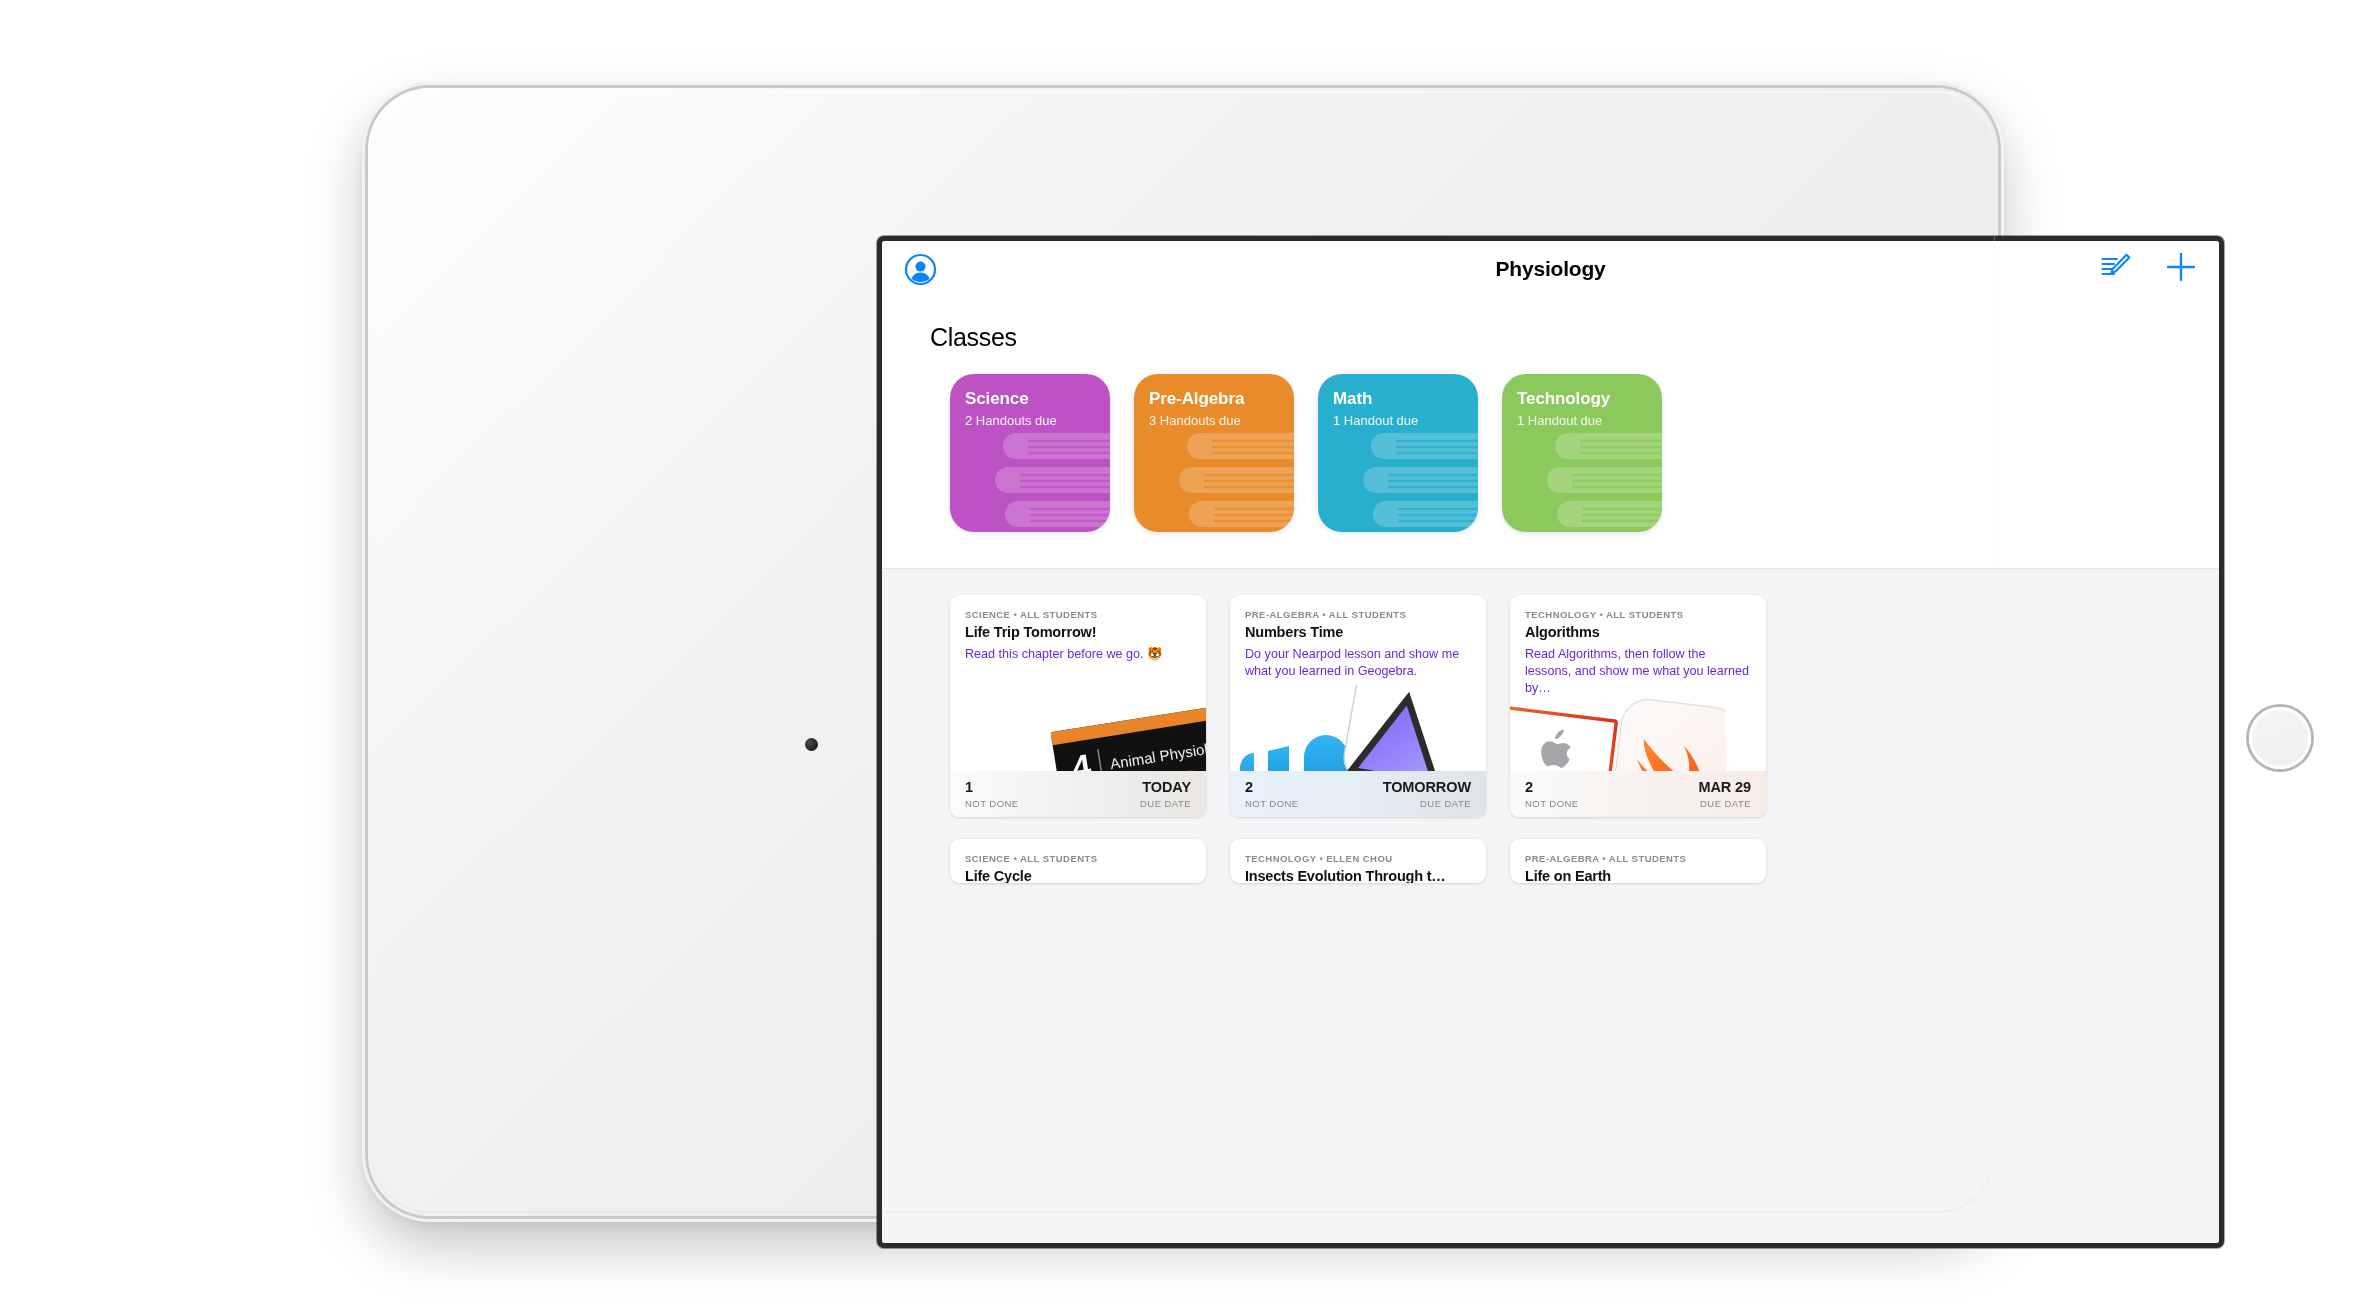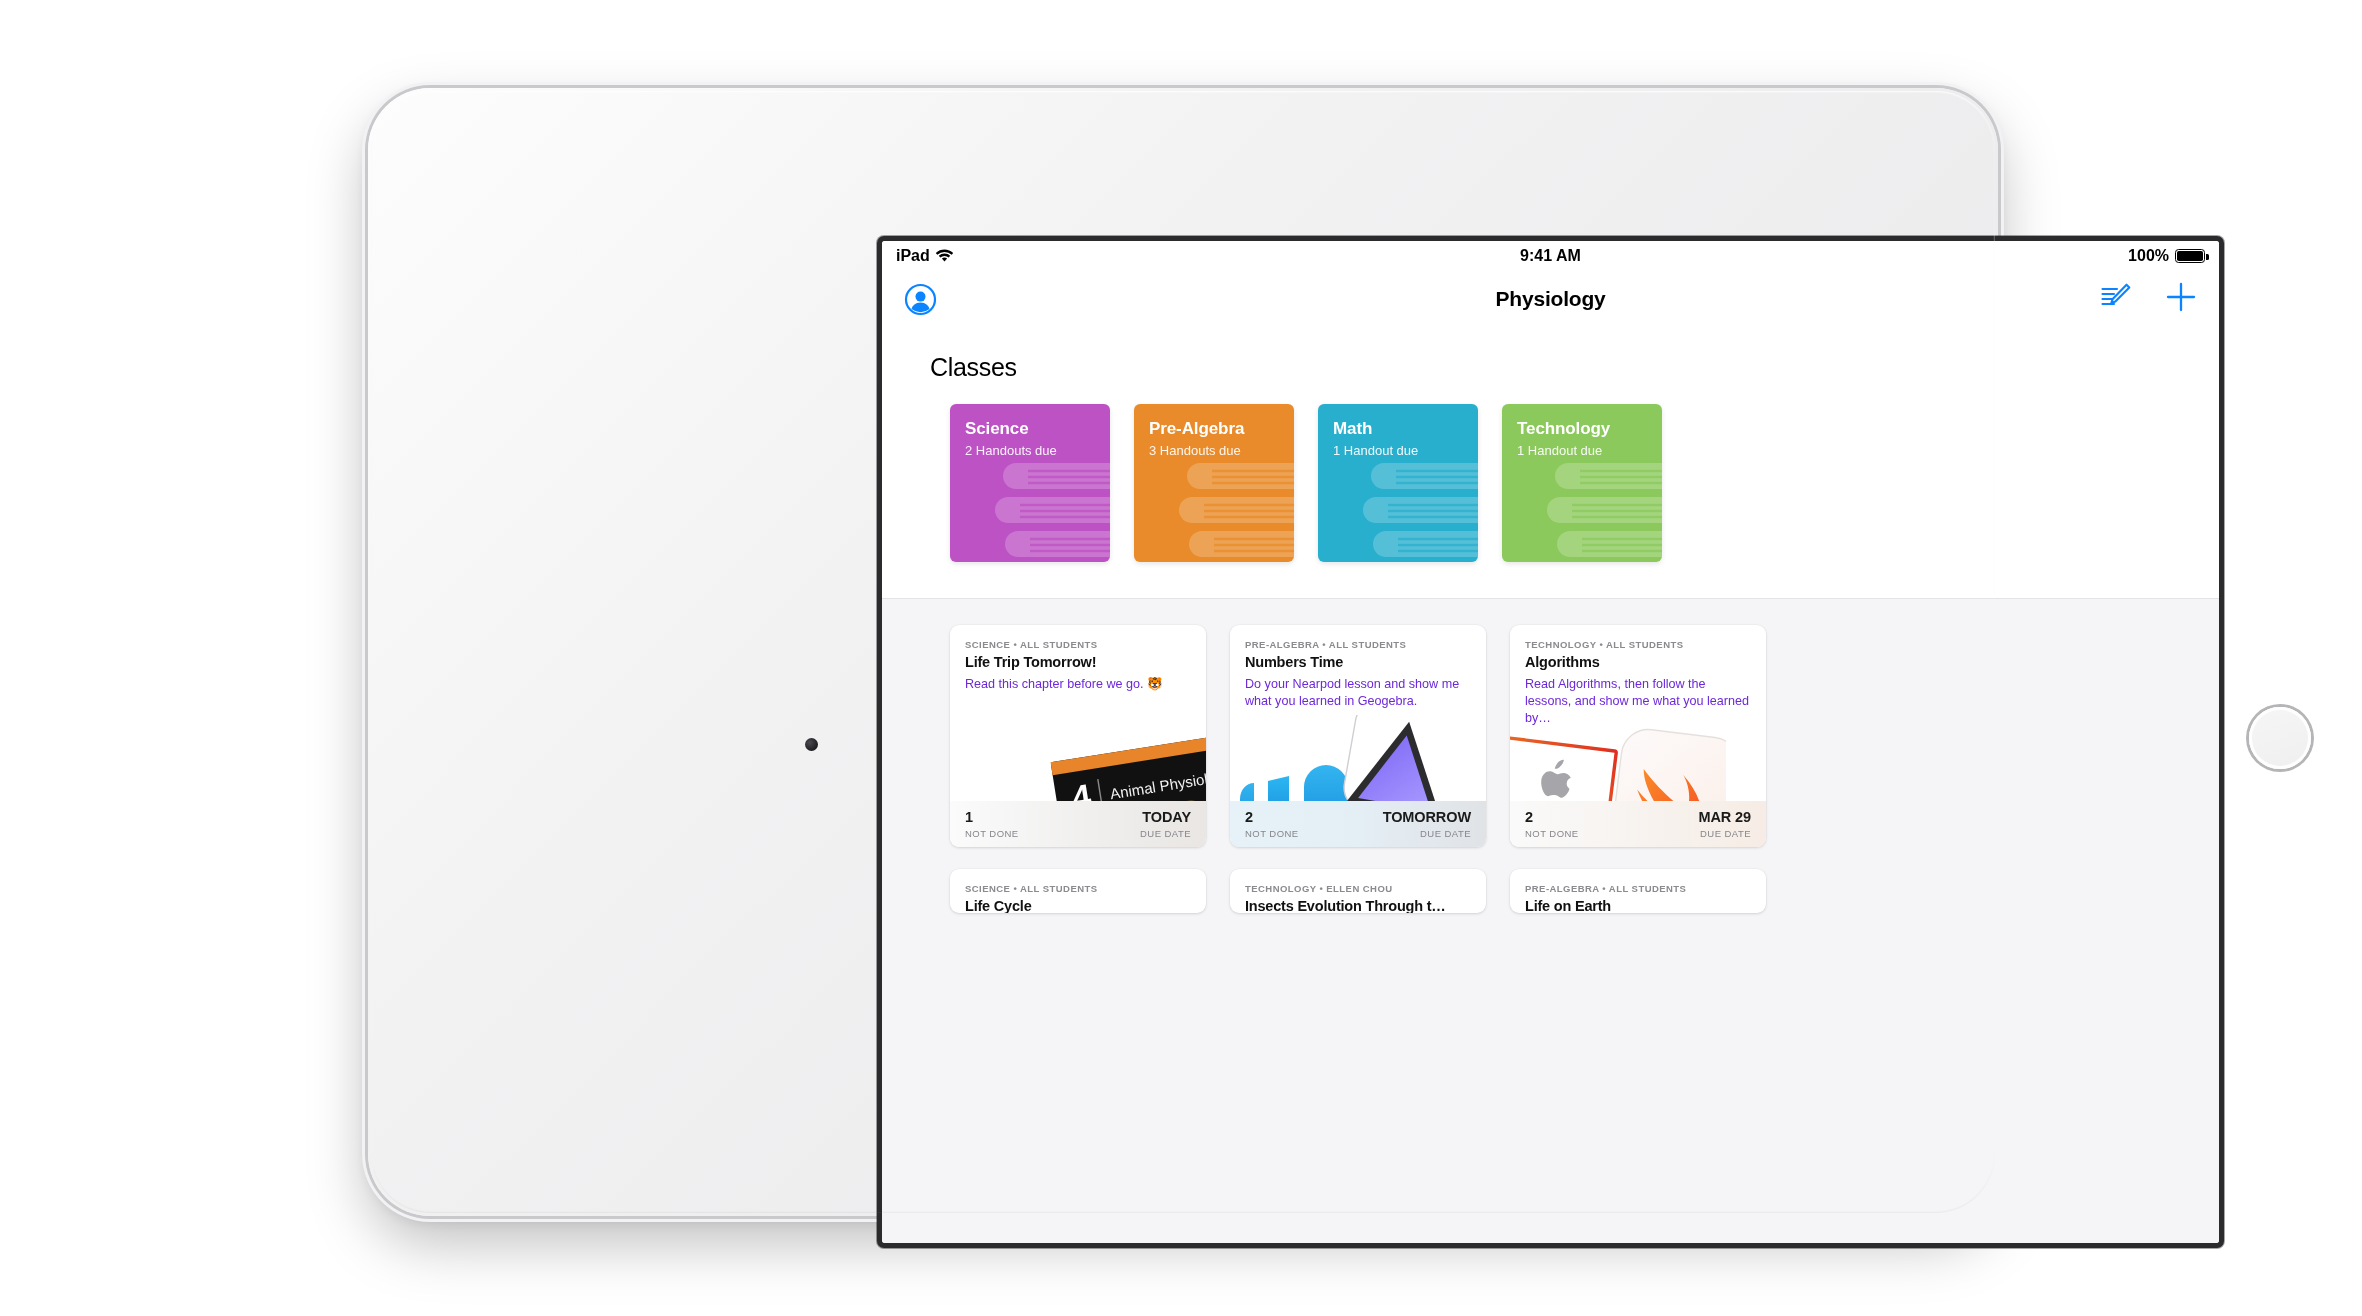--- a/index.html
+++ b/index.html
@@ -112,21 +112,21 @@
   .section-title {
     font-size: 25px; font-weight: 500; color:#000;
     letter-spacing: -.3px;
     padding-left: 48px;
     margin-bottom: 22px;
   }
   .class-row { display:flex; gap: 24px; padding-left: 68px; }
   .class-card {
     position: relative;
     width: 160px; height: 158px;
-    border-radius: 6px;
+    border-radius: 24px;
     overflow: hidden;
     cursor: pointer;
     flex: 0 0 auto;
     box-shadow: 0 2px 5px rgba(0,0,0,.10);
   }
   .class-card .cc-name {
     position:relative; z-index:3;
     margin: 15px 0 0 15px;
     font-size: 17px; font-weight: 700; color:#fff; letter-spacing:-.1px;
   }
@@ -195,39 +195,20 @@
 
 <div id="stage">
 
   <div id="ipad">
     <div id="front-camera"></div>
     <div id="home-button"></div>
 
     <div id="screen-bezel">
       <div id="screen">
 
-        <div class="status-bar">
-          <div class="sb-left">
-            <span>iPad</span>
-            <span class="wifi-icon">
-              <svg width="19" height="14" viewBox="0 0 19 14">
-                <path d="M9.5 12.6 6.9 9.6a4 4 0 0 1 5.2 0z" fill="#000"></path>
-                <path d="M9.5 4.6c2.2 0 4.2.8 5.7 2.2l-1.5 1.7a6.3 6.3 0 0 0-8.4 0L3.8 6.8A8.4 8.4 0 0 1 9.5 4.6z" fill="#000"></path>
-                <path d="M9.5.6c3.3 0 6.4 1.3 8.7 3.4l-1.5 1.7a11 11 0 0 0-14.4 0L.8 4A12.9 12.9 0 0 1 9.5.6z" fill="#000"></path>
-              </svg>
-            </span>
-          </div>
-          <div class="sb-center">9:41 AM</div>
-          <div class="sb-right">
-            <span>100%</span>
-            <span class="battery">
-              <span class="battery-fill"></span>
-            </span>
-          </div>
-        </div>
 
         <div class="nav-bar">
           <span class="account-avatar">
             <svg width="33" height="33" viewBox="0 0 33 33">
               <circle cx="16.5" cy="16.5" r="14.5" fill="none" stroke="#0a84ff" stroke-width="2.2"></circle>
               <circle cx="16.5" cy="13.6" r="5" fill="#0a84ff"></circle>
               <path d="M16.5 19.4c-5.1 0-8.1 3.1-9 6.6a14.4 14.4 0 0 0 18 0c-.9-3.5-3.9-6.6-9-6.6z" fill="#0a84ff"></path>
             </svg>
           </span>
 

